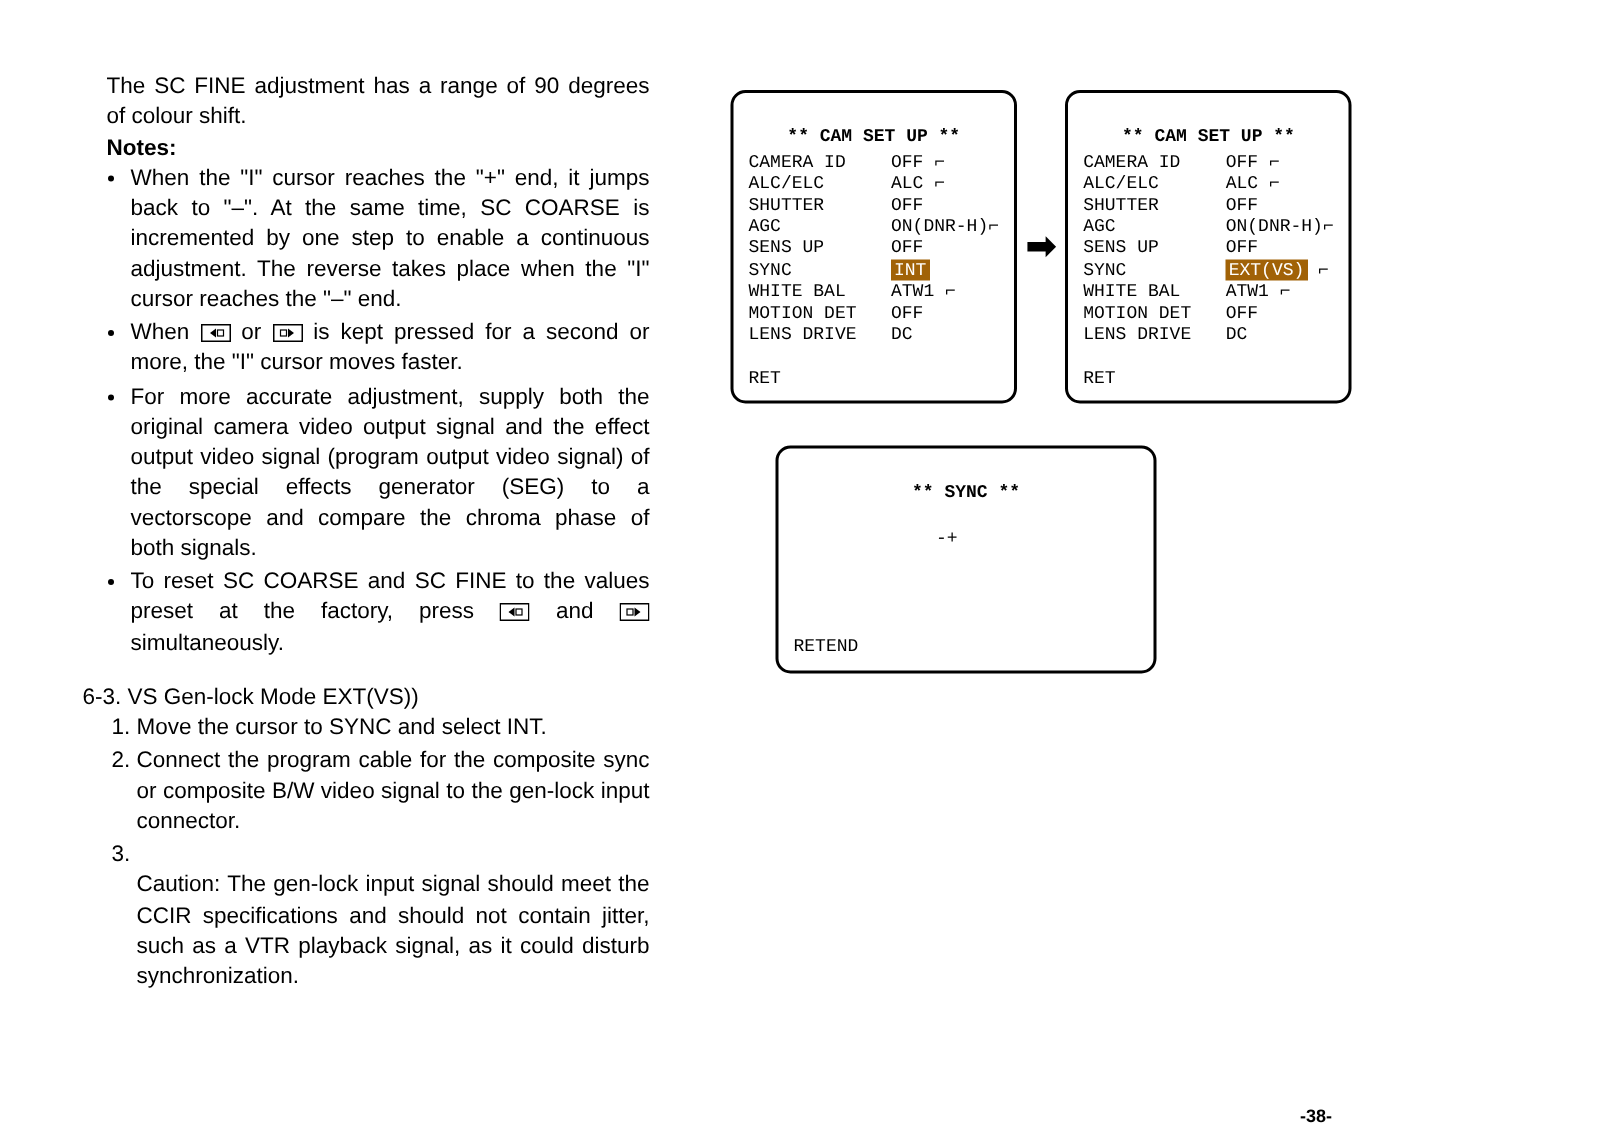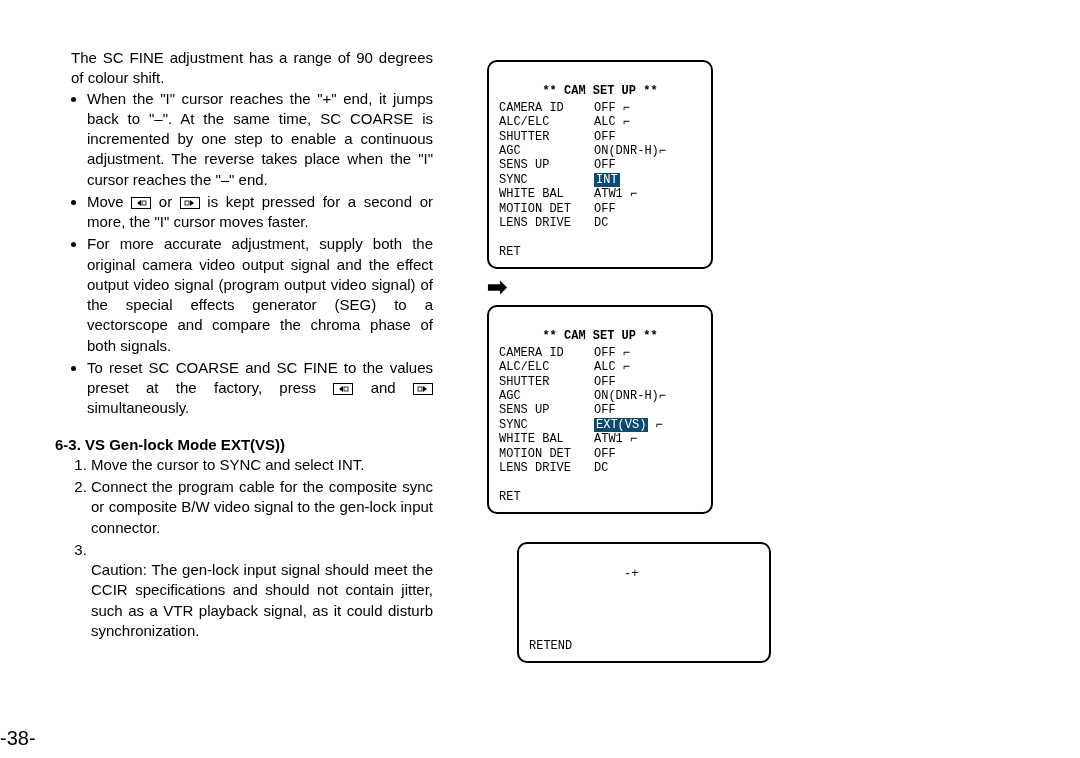--- a/index.html
+++ b/index.html
@@ -38,42 +38,43 @@
   ul.bullets {
     list-style: disc;
     padding-left: 32px;
     margin: 0;
   }
   ul.bullets li {
     text-align: justify;
     margin-bottom: 2px;
   }
   .section-title {
-    font-weight: bold;
+    font-weight: normal;
     margin-top: 14px;
   }
   ol.steps {
     padding-left: 36px;
     margin: 0;
   }
   ol.steps li {
     text-align: justify;
     margin-bottom: 2px;
   }
   .caution-run {
     font-weight: normal;
   }
   .svg-btn {
     display: inline-block;
     vertical-align: -2px;
   }
   
   .menus-row {
     display: flex;
-    flex-direction: column;
+    flex-direction: row;
+    align-items: center;
     gap: 6px;
     margin: 12px 0 12px 0;
     padding-left: 32px;
   }
   .osd {
     border: 2px solid #000;
     border-radius: 10px;
     font-family: "Courier New", Courier, monospace;
     font-size: 12px;
     line-height: 1.2;
@@ -90,33 +91,34 @@
     margin-top: 16px;
   }
   .osd .title {
     text-align: center;
     font-weight: bold;
     display: block;
     margin-bottom: 2px;
   }
   .osd .row { display:flex; }
   .osd .k { width: 95px; }
-  .osd .sel { background:#0c4a6e; color:#fff; padding:0 2px; }
+  .osd .sel { background:#a16207; color:#fff; padding:0 2px; }
   .arrow-big {
     font-size: 24px;
     font-weight: bold;
     line-height: 1;
   }
   .page-number {
     position: absolute;
     bottom: 6px;
     left: 0;
     right: 0;
-    text-align: left;
-    font-size: 20px;
+    text-align: right;
+    font-size: 12px;
+    font-weight: bold;
   }
   .step4-block {
     padding-left: 36px;
     text-indent: -18px;
     text-align: justify;
   }
   .step4-block .num {
     display:inline-block;
     width:18px;
     text-indent:0;
@@ -126,24 +128,25 @@
     justify-content:center;
   }
 </style>
 </head>
 <body>
 
 <div class="page">
 
   <div class="col">
     <p class="para indent16">The SC FINE adjustment has a range of 90 degrees of colour shift.</p>
+    <div class="notes-label indent16">Notes:</div>
     <ul class="bullets">
       <li>When the "I" cursor reaches the "+" end, it jumps back to "–". At the same time, SC COARSE is incremented by one step to enable a continuous adjustment. The reverse takes place when the "I" cursor reaches the "–" end.</li>
       <li>
-        <span>Move </span><svg class="svg-btn" width="20" height="12">
+        <span>When </span><svg class="svg-btn" width="20" height="12">
             <rect x="0.5" y="0.5" width="19" height="11" fill="none" stroke="#000"></rect>
             <path d="M6 6 L10 3 L10 9 Z" fill="#000"></path>
             <rect x="11" y="4" width="4" height="4" fill="none" stroke="#000" stroke-width="0.8"></rect>
           </svg><span> or </span><svg class="svg-btn" width="20" height="12">
             <rect x="0.5" y="0.5" width="19" height="11" fill="none" stroke="#000"></rect>
             <rect x="5" y="4" width="4" height="4" fill="none" stroke="#000" stroke-width="0.8"></rect>
             <path d="M14 6 L10 3 L10 9 Z" fill="#000"></path>
           </svg><span> is kept pressed for a second or more, the "I" cursor moves faster.</span>
       </li>
       <li>For more accurate adjustment, supply both the original camera video output signal and the effect output video signal (program output video signal) of the special effects generator (SEG) to a vectorscope and compare the chroma phase of both signals.</li>
@@ -182,20 +185,21 @@
       <span class="arrow-big">➡</span>
 
       <div class="osd osd-wide">
 <span class="title">** CAM SET UP **</span><div class="row"><span class="k">CAMERA ID</span><span>OFF ⌐</span></div><div class="row"><span class="k">ALC/ELC</span><span>ALC ⌐</span></div><div class="row"><span class="k">SHUTTER</span><span>OFF</span></div><div class="row"><span class="k">AGC</span><span>ON(DNR-H)⌐</span></div><div class="row"><span class="k">SENS UP</span><span>OFF</span></div><div class="row"><span class="k">SYNC</span><span class="sel">EXT(VS)</span><span> ⌐</span></div><div class="row"><span class="k">WHITE BAL</span><span>ATW1 ⌐</span></div><div class="row"><span class="k">MOTION DET</span><span>OFF</span></div><div class="row"><span class="k">LENS DRIVE</span><span>DC</span></div>
 <div class="row"><span>RET</span></div></div>
     </div>
 
 
     <div class="center-wrap">
       <div class="osd osd-sync">
+<span class="title">** SYNC **</span>
 <div class="row"><span class="k"></span><span>-</span>       <span>+</span></div>
 
 
 
 <div class="row"><span>RET</span>  <span>END</span></div></div>
     </div>
 
 
   </div>
 

